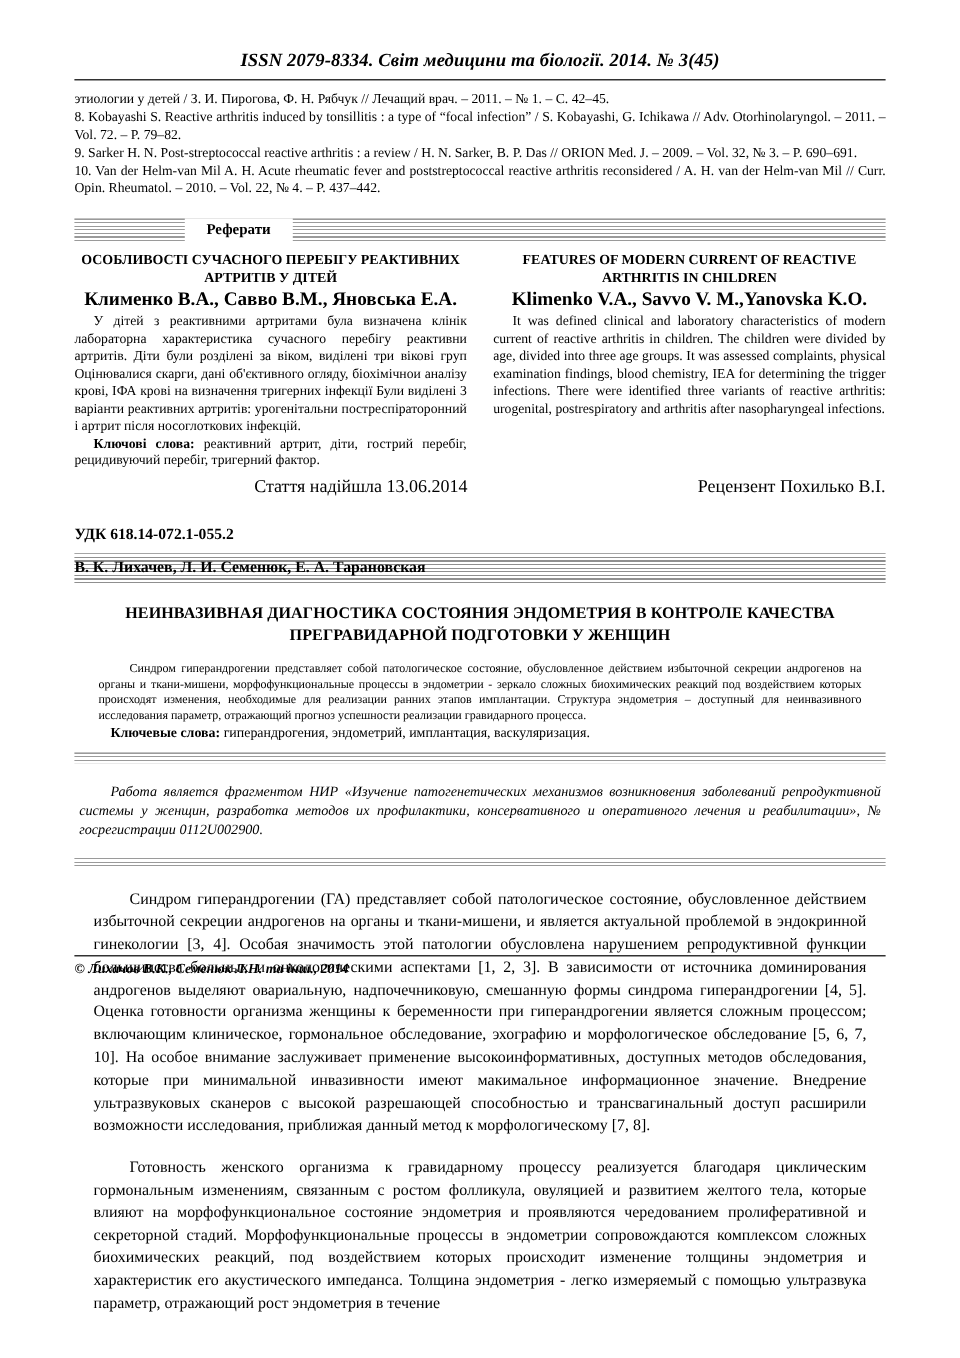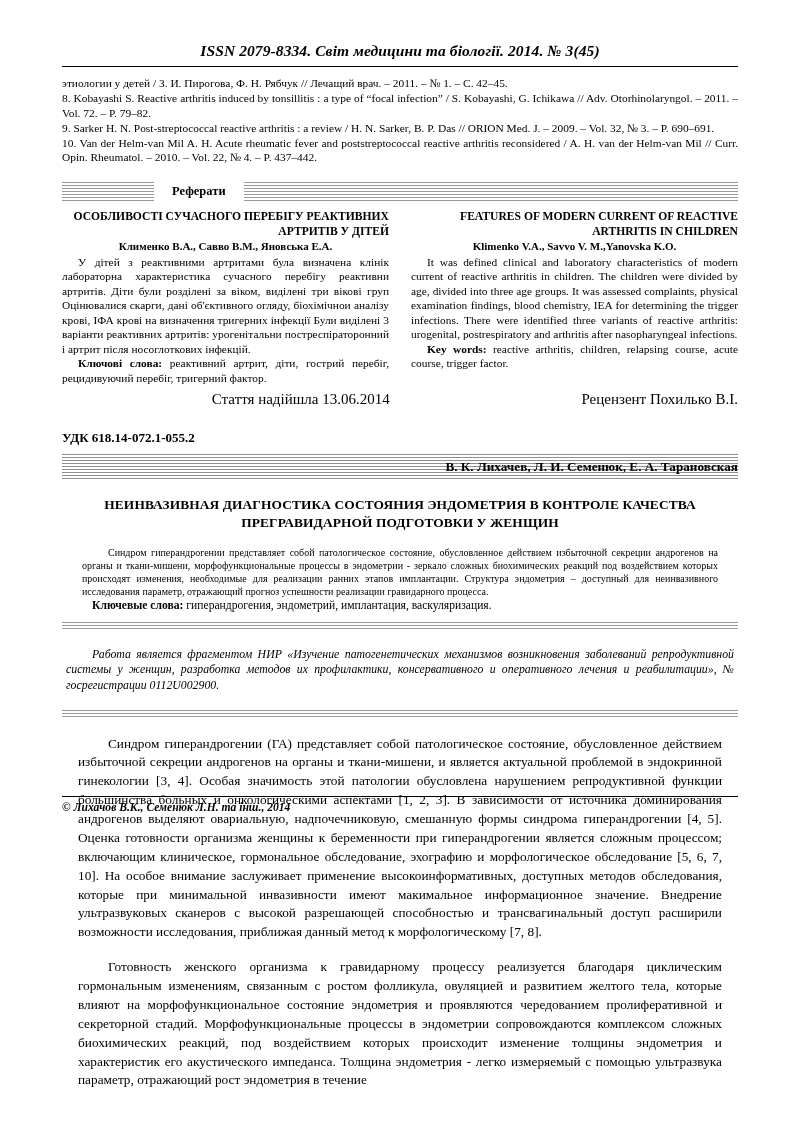--- a/index.html
+++ b/index.html
@@ -73,31 +73,31 @@
   }
   
   .abs-cols {
     display: flex;
     gap: 22px;
     font-size: 11.4px;
     line-height: 1.27;
   }
   .abs-col { flex: 1 1 0; }
   .abs-title {
-    text-align: right;
+    text-align: center;
     font-weight: bold;
     font-size: 11.6px;
     line-height: 1.25;
     margin-bottom: 1px;
     font-family: Liberation Serif, serif;
   }
   .abs-authors {
     text-align: center;
     font-weight: bold;
-    font-size: 11px;
+    font-size: 16px;
     margin-bottom: 1px;
   }
   .abs-body {
     text-align: justify;
     text-indent: 16px;
   }
   .abs-kw { text-align: justify; text-indent: 16px; margin-top: 0; }
   .abs-kw b { font-weight: bold; }
   .abs-foot {
     display: flex;
@@ -118,21 +118,21 @@
   .udc {
     font-weight: bold;
     font-size: 13px;
     margin: 22px 0 8px 0;
   }
   
   .authors-band {
     background-image: repeating-linear-gradient(
         180deg, #8f8f8f 0px, #8f8f8f 1px, #ffffff 1px, #ffffff 3px);
     padding: 3px 0 4px 0;
-    text-align: right;
+    text-align: left;
   }
   .authors-band .line {
     display: inline-block;
     background: transparent;
     font-weight: bold;
     font-size: 13.2px;
     line-height: 1.35;
   }
   
   .article-title {
@@ -237,24 +237,20 @@
       <div class="abs-body">У дітей з реактивними артритами була визначена клінік лабораторна характеристика сучасного перебігу реактивни артритів. Діти були розділені за віком, виділені три вікові груп Оцінювалися скарги, дані об'єктивного огляду, біохімічнои аналізу крові, ІФА крові на визначення тригерних інфекції Були виділені 3 варіанти реактивних артритів: урогенітальни постреспіраторонний і артрит після носоглоткових інфекцій.</div>
       <div class="abs-kw">
         <b>Ключові  слова:</b>
         <span>реактивний артрит, діти, гострий перебіг, рецидивуючий перебіг, тригерний фактор.</span>
       </div>
     </div>
     <div class="abs-col">
       <div class="abs-title">FEATURES OF MODERN CURRENT OF REACTIVE ARTHRITIS IN CHILDREN</div>
       <div class="abs-authors">Klimenko V.A., Savvo V. M.,Yanovska K.O.</div>
       <div class="abs-body">It was defined clinical and laboratory characteristics of modern current of reactive arthritis in children. The children were divided by age, divided into three age groups. It was assessed complaints, physical examination findings, blood chemistry, IEA for determining the trigger infections. There were identified three variants of reactive arthritis: urogenital, postrespiratory and arthritis after nasopharyngeal infections.</div>
-      <div class="abs-kw">
-        <b>Key  words:</b>
-        <span>reactive arthritis, children, relapsing course, acute course, trigger factor.</span>
-      </div>
     </div>
   </div>
 
   <div class="abs-foot">
     <div class="center-note">Стаття надійшла 13.06.2014</div>
     <div class="right-note">Рецензент Похилько В.І.</div>
   </div>
 
   <div class="udc">УДК 618.14-072.1-055.2</div>
 

